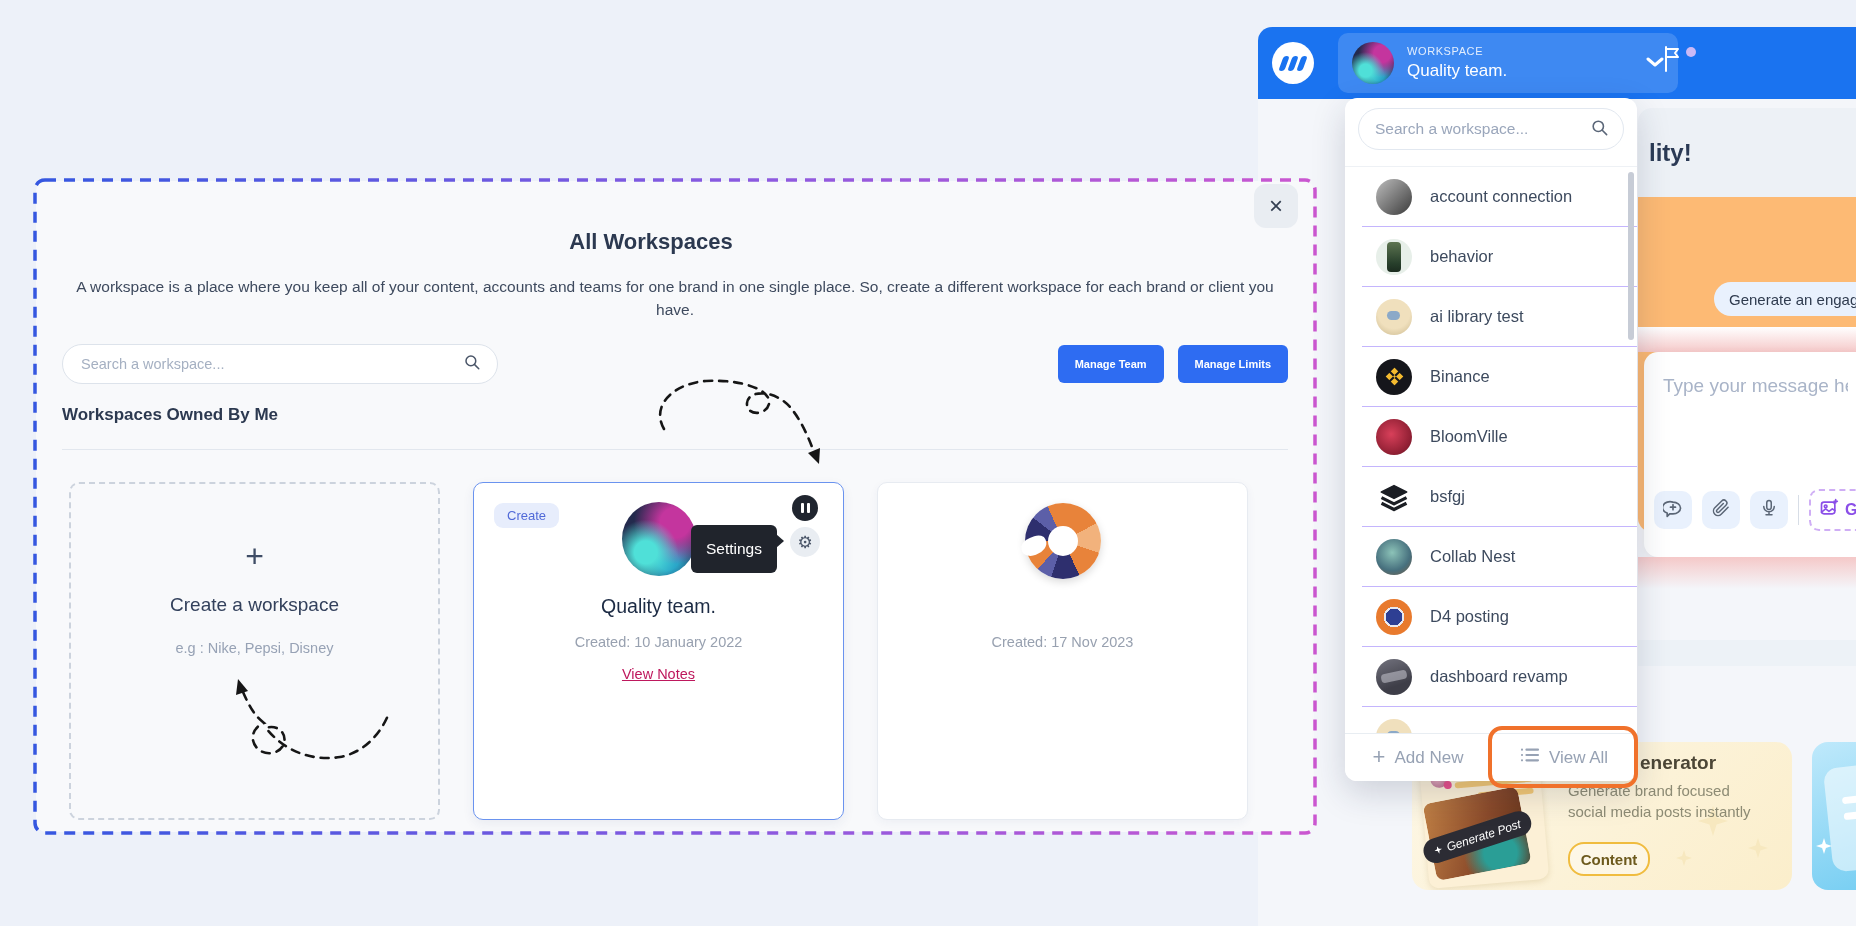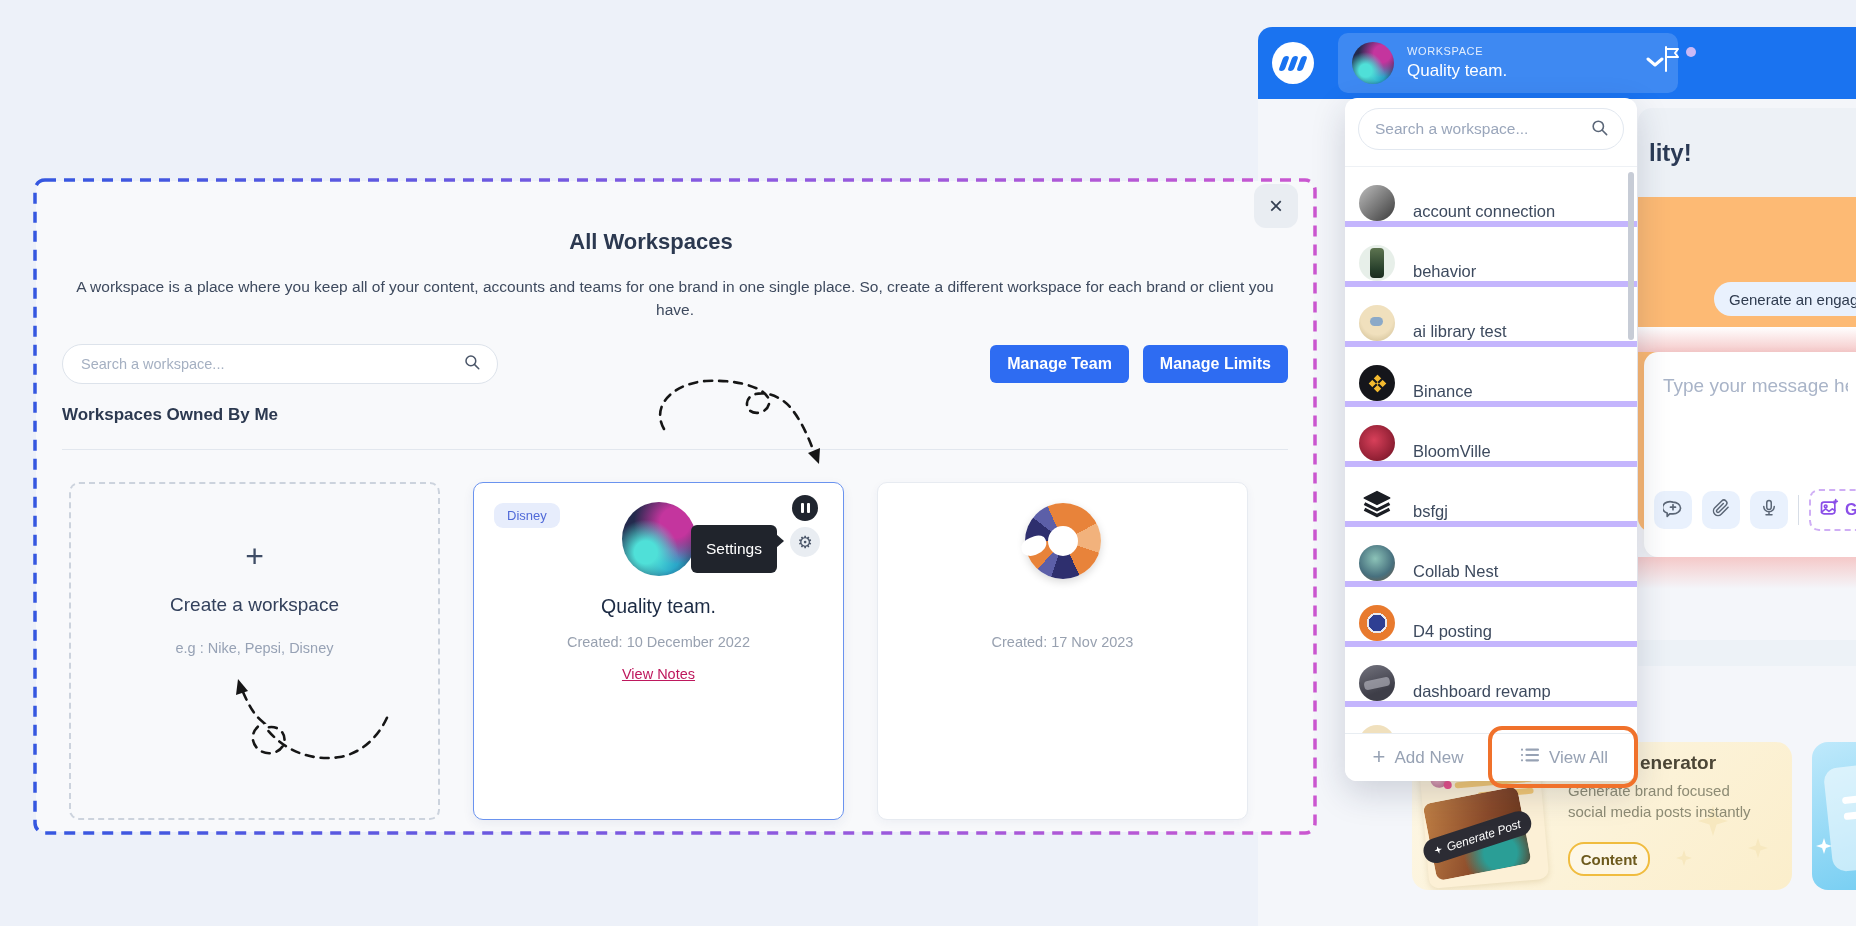--- a/index.html
+++ b/index.html
@@ -58,21 +58,21 @@
   .blue-inner{position:absolute;left:16px;top:22px;width:92px;height:104px;background:rgba(255,255,255,.55);border-radius:14px;transform:rotate(-6deg);}
   .blue-inner i{position:absolute;left:16px;height:7px;border-radius:4px;background:#fff;}
   .blue-spark{position:absolute;left:4px;top:96px;width:16px;height:16px;background:#fff;clip-path:polygon(50% 0,62% 38%,100% 50%,62% 62%,50% 100%,38% 62%,0 50%,38% 38%);}
 
   
   .dd{position:absolute;left:1345px;top:98px;width:292px;height:683px;background:#fff;border-radius:12px;box-shadow:0 12px 34px rgba(25,39,70,.18);z-index:10;}
   .dd-search{position:absolute;left:13px;top:10px;width:266px;height:42px;border:1px solid #e2e8f0;border-radius:21px;display:flex;align-items:center;padding:0 14px;box-sizing:border-box;background:#fff;}
   .dd-search input{flex:1;border:none;outline:none;font-size:15.5px;color:#45516a;background:transparent;font-family:"Liberation Sans",sans-serif;}
   .dd-search input::placeholder{color:#9aa6bb;opacity:1;}
   .dd-list{position:absolute;left:0;top:68px;width:292px;height:566px;overflow:hidden;border-top:1px solid #eef1f5;}
-  .dd-row{height:60px;display:flex;align-items:flex-end;padding-left:14px;border-bottom:6px solid #c4b5fd;box-sizing:border-box;cursor:pointer;background:#fff;}
+  .dd-row{height:60px;display:flex;align-items:center;padding-left:14px;border-bottom:1px solid #c4b5fd;box-sizing:border-box;cursor:pointer;background:#fff;margin-left:17px;}
   .dd-row .av{width:36px;height:36px;border-radius:50%;margin-right:18px;flex:none;position:relative;overflow:hidden;display:flex;align-items:center;justify-content:center;}
   .dd-row .lbl{font-size:16.5px;color:#3d4a5e;}
   .av0{background:linear-gradient(135deg,#bdbdbd,#6f6f6f 60%,#3a3a3a);}
   .av1,.av9{background:radial-gradient(circle at 50% 38%,#f0e0bd 55%,#c9b78c);}
   .av1::after,.av9::after{content:"";position:absolute;left:11px;top:12px;width:13px;height:9px;border-radius:5px;background:#7fa3c9;opacity:.9;}
   .av2{background:#e7efe9;}
   .av2 i{display:block;width:14px;height:30px;border-radius:4px;background:linear-gradient(#5d7450,#28402c 70%,#1b2c1f);}
   .av3{background:#15161b;}
   .av3 i{display:block;width:13px;height:13px;background:#f3ba2f;transform:rotate(45deg);clip-path:polygon(0 0,42% 0,42% 42%,58% 42%,58% 0,100% 0,100% 42%,58% 42%,58% 58%,100% 58%,100% 100%,58% 100%,58% 58%,42% 58%,42% 100%,0 100%,0 58%,42% 58%,42% 42%,0 42%);}
   .av4{background:radial-gradient(circle at 42% 42%,#d8405a,#8f1f33 68%,#5e1622);}
@@ -90,21 +90,21 @@
   
   .modal{position:absolute;left:36px;top:181px;width:1278px;height:651px;background:#f8f9fb;border-radius:10px;z-index:5;}
   .modal-border{position:absolute;left:-3px;top:-3px;width:1284px;height:657px;pointer-events:none;}
   .modal-close{position:absolute;left:1218px;top:3px;width:44px;height:44px;background:#e9edf2;border-radius:12px;display:flex;align-items:center;justify-content:center;font-size:24px;color:#333f52;cursor:pointer;}
   .modal-title{position:absolute;left:0;top:48px;width:1230px;text-align:center;font-size:22px;font-weight:bold;color:#2c3950;}
   .modal-desc{position:absolute;left:39px;top:94px;width:1200px;text-align:center;font-size:15.5px;line-height:23px;color:#3e4a5e;}
   .modal-toolbar{position:absolute;left:26px;top:163px;width:1226px;display:flex;align-items:center;}
   .m-search{width:436px;height:40px;background:#fff;border:1px solid #dde3eb;border-radius:21px;display:flex;align-items:center;padding:0 16px;box-sizing:border-box;}
   .m-search input{flex:1;border:none;outline:none;font-size:14.5px;color:#45516a;background:transparent;font-family:"Liberation Sans",sans-serif;}
   .m-search input::placeholder{color:#a5b0c2;opacity:1;}
-  .m-btn{height:38px;padding:0 17px;background:#2e6cf2;color:#fff;font-size:16px;font-weight:bold;border:none;border-radius:6px;display:flex;align-items:center;cursor:pointer;font-family:"Liberation Sans",sans-serif;}
+  .m-btn{height:38px;padding:0 17px;background:#2e6cf2;color:#fff;font-size:11px;font-weight:bold;border:none;border-radius:6px;display:flex;align-items:center;cursor:pointer;font-family:"Liberation Sans",sans-serif;}
   .mb1{margin-left:auto;}
   .mb2{margin-left:14px;}
   .modal-section{position:absolute;left:26px;top:224px;font-size:17px;font-weight:bold;color:#2c3950;}
   .modal-divider{position:absolute;left:26px;top:268px;width:1226px;border-top:1px solid #e2e7ee;}
   .cards{position:absolute;left:33px;top:301px;display:flex;gap:33px;}
   .card{width:371px;height:338px;border-radius:10px;box-sizing:border-box;position:relative;}
   .card-create{border:2px dashed #ccd3dd;display:flex;flex-direction:column;align-items:center;cursor:pointer;}
   .cc-plus{margin-top:56px;font-size:32px;font-weight:400;color:#3f4d66;line-height:1;}
   .cc-title{margin-top:22px;font-size:19px;color:#33415c;}
   .cc-hint{margin-top:24px;font-size:14.5px;color:#97a2b5;}
@@ -273,32 +273,32 @@
 
     <div class="cards">
 
       <div class="card card-create">
         <div class="cc-plus">+</div>
         <div class="cc-title">Create a workspace</div>
         <div class="cc-hint">e.g : Nike, Pepsi, Disney</div>
       </div>
 
       <div class="card card-default">
-        <div class="badge">Disney</div>
+        <div class="badge">Create</div>
         <div class="c-avatar avatar galaxy"></div>
         <div class="pause-btn">
             <i></i>
             <i></i>
           </div>
         <div class="gear-btn">
             <span>⚙</span>
           </div>
         <div class="tooltip">Settings</div>
         <div class="c-name">Quality team.</div>
-        <div class="c-created">Created: 10 December 2022</div>
+        <div class="c-created">Created: 10 January 2022</div>
         <div class="c-link">View Notes</div>
       </div>
 
       <div class="card card-plain">
         <div class="donut"></div>
         <div class="c-created">Created: 17 Nov 2023</div>
       </div>
     </div>
   </div>
 

